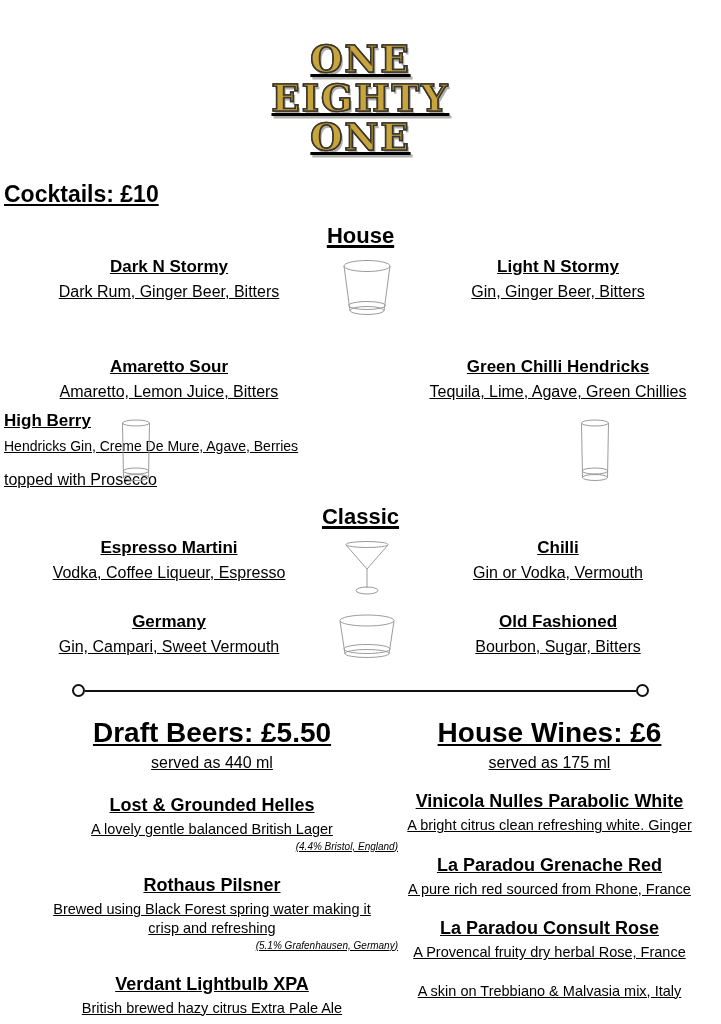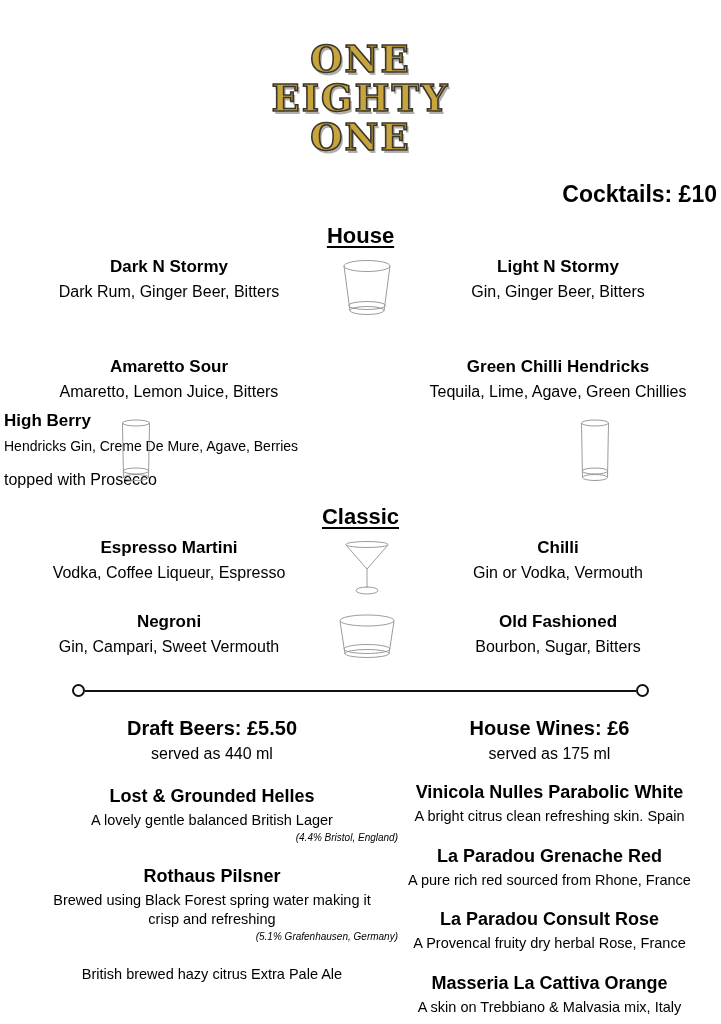--- a/index.html
+++ b/index.html
@@ -1,31 +1,31 @@
 <!DOCTYPE html>
 <html><head>
 <meta charset="utf-8">
 <style>
   html,body{margin:0;padding:0;background:#ffffff;}
   .page{
     width:713px;height:1024px;margin:0 auto;background:#ffffff;color:#000;
     font-family:"Liberation Sans","DejaVu Sans",sans-serif;
-    box-sizing:border-box;padding-top:40px;overflow:hidden;position:relative;
+    box-sizing:border-box;padding-top:40px;overflow:hidden;position:relative;text-decoration:underline;
   }
   
   .logo{
     text-align:center;
     font-family:"DejaVu Serif","Liberation Serif",serif;
     font-weight:bold;font-size:37px;line-height:39px;letter-spacing:2px;
     color:#C8A43C;
     -webkit-text-stroke:1.6px #3A362C;
     text-shadow:2px 2.5px 0 rgba(58,54,44,0.40);
   }
   
-  .menu-title{text-align:right;font-size:23px;font-weight:bold;margin-top:24px;}
+  .menu-title{text-align:left;font-size:23px;font-weight:bold;margin-top:24px;}
   .section-heading{
     text-align:center;font-size:22px;font-weight:bold;margin-top:15px;
     text-decoration:underline;text-decoration-thickness:2px;text-underline-offset:3px;
   }
   
   .row3{display:grid;grid-template-columns:330px 65px 1fr;align-items:start;}
   .row-house1{margin-top:8px;}
   .row-house2{margin-top:40px;}
   .row-classic1{margin-top:8px;}
   .row-classic2{margin-top:14px;}
@@ -41,21 +41,21 @@
   .highberry .extra{font-size:16px;margin-top:17px;}
   .hb-glass-left{position:absolute;left:116px;top:8px;}
   .hb-glass-right{position:absolute;right:106px;top:8px;}
   
   .divider{display:flex;align-items:center;margin:24px 68px 0 68px;}
   .divider .ring{width:9px;height:9px;border:2.5px solid #111;border-radius:50%;background:#fff;flex:none;}
   .divider .line{flex:1;height:2px;background:#111;}
   
   .lower{display:grid;grid-template-columns:372px 1fr;padding:0 16px 0 22px;margin-top:20px;}
   .col{text-align:center;}
-  .col-title{font-size:20px;font-weight:bold;}
+  .col-title{font-size:28px;font-weight:bold;}
   .col-sub{font-size:16px;margin-top:5px;}
   .entry{margin-top:23px;}
   .entry.wine{margin-top:19px;}
   .entry .name{font-size:18px;font-weight:bold;}
   .entry .desc{font-size:14.5px;margin-top:4px;line-height:1.35;max-width:330px;margin-left:auto;margin-right:auto;}
   .entry .origin{font-size:10px;font-style:italic;margin-top:1px;text-align:right;}
 </style>
 </head>
 <body>
 
@@ -143,21 +143,21 @@
       </svg>
     </div>
     <div class="item">
       <div class="name">Chilli</div>
       <div class="desc">Gin or Vodka, Vermouth</div>
     </div>
   </div>
 
   <div class="row3 row-classic2">
     <div class="item">
-      <div class="name">Negroni</div>
+      <div class="name">Germany</div>
       <div class="desc">Gin, Campari, Sweet Vermouth</div>
     </div>
     <div class="glass-center">
       <svg class="glass" width="60" height="46" viewBox="0 0 60 46">
         <ellipse cx="30" cy="6.5" rx="27" ry="5.5"></ellipse>
         <path d="M3 7 L8 40"></path>
         <path d="M57 7 L52 40"></path>
         <ellipse cx="30" cy="35" rx="23" ry="4.5"></ellipse>
         <ellipse cx="30" cy="39.5" rx="22" ry="4"></ellipse>
       </svg>
@@ -184,41 +184,41 @@
         <div class="name">Lost &amp; Grounded Helles</div>
         <div class="desc">A lovely gentle balanced British Lager</div>
         <div class="origin">(4.4% Bristol, England)</div>
       </div>
       <div class="entry">
         <div class="name">Rothaus Pilsner</div>
         <div class="desc">Brewed using Black Forest spring water making it crisp and refreshing</div>
         <div class="origin">(5.1% Grafenhausen, Germany)</div>
       </div>
       <div class="entry">
+        <div class="name">Verdant Lightbulb XPA</div>
         <div class="desc">British brewed hazy citrus Extra Pale Ale</div>
 
       </div>
     </div>
 
     <div class="col">
       <div class="col-title">House Wines: £6</div>
       <div class="col-sub">served as 175 ml</div>
 
       <div class="entry wine">
         <div class="name">Vinicola Nulles Parabolic White</div>
-        <div class="desc">A bright citrus clean refreshing skin. Spain</div>
+        <div class="desc">A bright citrus clean refreshing white. Ginger</div>
       </div>
       <div class="entry wine">
         <div class="name">La Paradou Grenache Red</div>
         <div class="desc">A pure rich red sourced from Rhone, France</div>
       </div>
       <div class="entry wine">
         <div class="name">La Paradou Consult Rose</div>
         <div class="desc">A Provencal fruity dry herbal Rose, France</div>
       </div>
       <div class="entry wine">
-        <div class="name">Masseria La Cattiva Orange</div>
         <div class="desc">A skin on Trebbiano &amp; Malvasia mix, Italy</div>
       </div>
     </div>
   </div>
 
 </div>
 
 </body></html>

